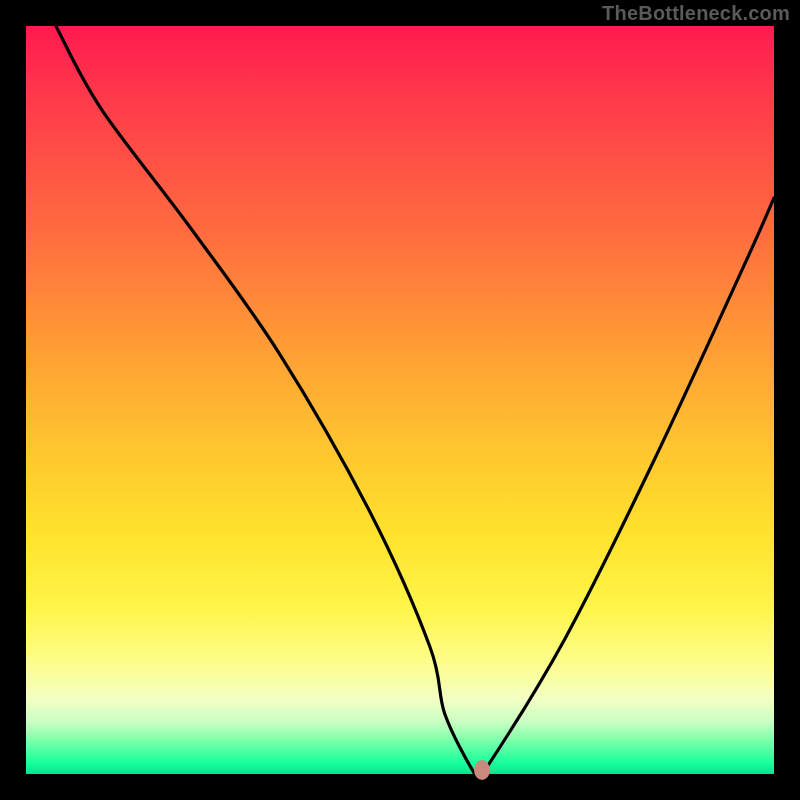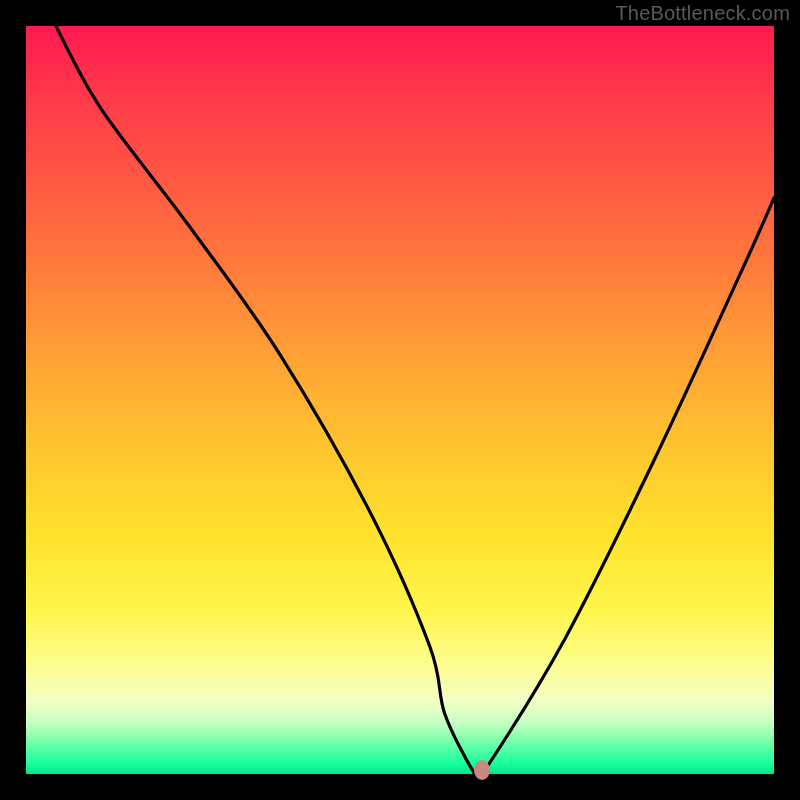--- a/index.html
+++ b/index.html
@@ -16,21 +16,21 @@
     width: 800px;
     height: 800px;
     background: #000;
   }
   .watermark {
     position: absolute;
     top: 2px;
     right: 10px;
     color: #5a5a5a;
     font-size: 20px;
-    font-weight: 400;
+    font-weight: 700;
     letter-spacing: 0.2px;
     z-index: 4;
   }
   .plot-area {
     position: absolute;
     left: 26px;
     top: 26px;
     width: 748px;
     height: 748px;
   }

